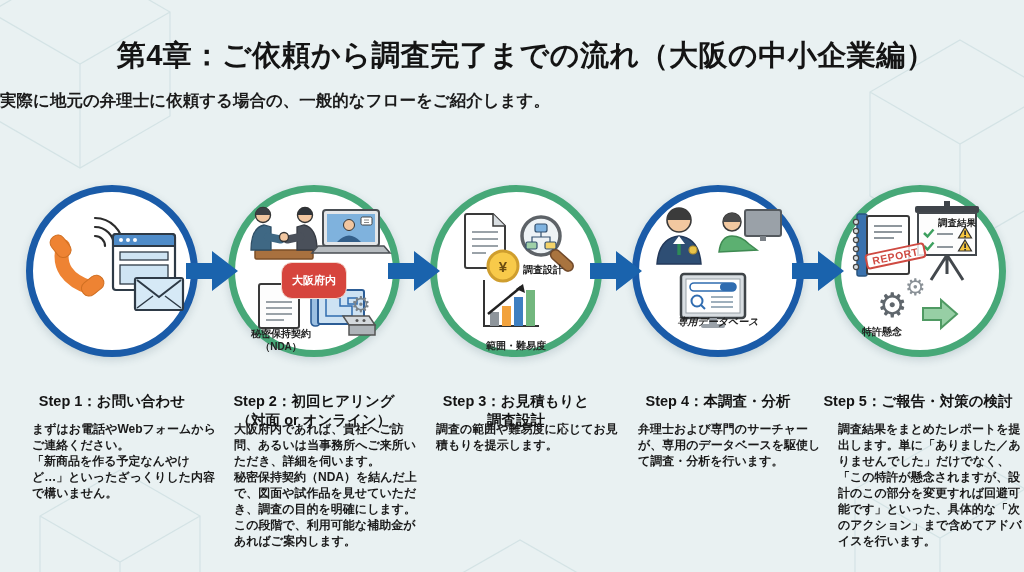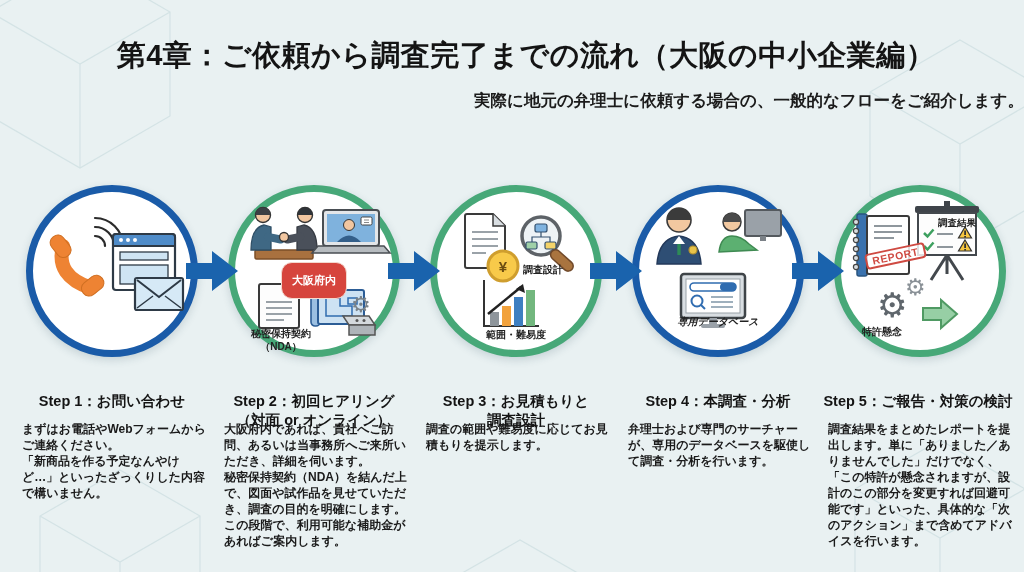--- a/index.html
+++ b/index.html
@@ -3,38 +3,38 @@
 <meta charset="utf-8">
 <style>
   * { margin:0; padding:0; box-sizing:border-box; }
   html,body { width:1024px; height:572px; }
   body { font-family:"Liberation Sans","DejaVu Sans",sans-serif; }
   .page { position:relative; width:1024px; height:572px; background:#e9f1f2; overflow:hidden; }
   .bg-pattern { position:absolute; inset:0; }
 
   .title { position:absolute; top:36px; left:16px; width:1020px; text-align:center;
            font-size:29px; font-weight:800; color:#141414; letter-spacing:.5px; }
-  .subtitle { position:absolute; top:90px; left:0; width:1024px; text-align:right;
+  .subtitle { position:absolute; top:90px; left:0; width:1024px; text-align:left;
               font-size:16.5px; font-weight:700; color:#1b1b1b; }
 
   .circle { position:absolute; top:185px; width:172px; height:172px; border-radius:50%;
             background:#ffffff; border:7px solid #1a5ba8;
             box-shadow:0 3px 8px rgba(40,70,90,.18); }
   .ring-blue  { border-color:#1a5ba8; }
   .ring-green { border-color:#47a878; }
   .circle svg { position:absolute; left:0; top:0; }
 
   .arrow { position:absolute; top:244px; width:54px; height:54px; }
 
   .step-title { position:absolute; top:372px; width:212px; text-align:center;
                 font-size:14.5px; font-weight:800; color:#141414;
                 white-space:pre-line; line-height:1.3;margin-top:20px; }
   .step-desc { position:absolute; top:422px; width:190px; text-align:left;
                font-size:12px; font-weight:700; color:#1a1a1a;
-               white-space:pre-line; line-height:1.33; }
+               white-space:pre-line; line-height:1.33;margin-left:10px; }
 
   .cap { position:absolute; font-size:10px; font-weight:700; color:#222;
          text-align:center; white-space:pre-line; line-height:1.25; }
   .badge { position:absolute; left:50%; transform:translateX(-50%); top:70px;
            background:#d6453d; color:#fff; font-size:11px; font-weight:700;
            padding:10px 10px; border-radius:11px; border:1.5px solid #f3d9cf;
            white-space:nowrap; }
   .stamp { position:absolute; left:24px; top:56px; color:#cf4a42;
            border:2.5px solid #cf4a42; border-radius:4px; padding:0 5px;
            font-size:10.5px; font-weight:800; letter-spacing:.5px;
@@ -158,21 +158,21 @@
         <rect x="9" y="32" width="9" height="14" fill="#8e959b"></rect>
         <rect x="21" y="26" width="9" height="20" fill="#f2a23c"></rect>
         <rect x="33" y="17" width="9" height="29" fill="#3e7fc1"></rect>
         <rect x="45" y="10" width="9" height="36" fill="#72b77e"></rect>
         <path d="M7 34 L40 7" stroke="#222" stroke-width="2.5" fill="none"></path>
         <polygon points="42,4 44,13 35,9" fill="#222"></polygon>
       </g>
     </svg>
     <span class="cap" style="left:56px; top:66px; width:20px; font-size:15px; color:#6b4d12;">¥</span>
     <span class="cap" style="left:82px; top:72px; width:48px;">調査設計</span>
-    <span class="cap" style="left:39px; top:137px; width:80px;">範囲・難易度</span>
+    <span class="cap" style="left:39px; top:148px; width:80px;">範囲・難易度</span>
   </div>
 
   <div class="circle ring-blue" style="left:632px;">
     <svg width="158" height="158" viewBox="0 0 158 158">
       <g transform="translate(16,12)">
         <circle cx="24" cy="16" r="12" fill="#f2c8a0" stroke="#3a3a3a" stroke-width="1.6"></circle>
         <path d="M12 16 a12 12 0 0 1 24 0 z" fill="#3b3b3b"></path>
         <path d="M2 60 q2 -26 22 -28 q20 2 22 28 z" fill="#2e4e74" stroke="#23395a" stroke-width="1.5"></path>
         <polygon points="24,32 18,40 30,40" fill="#ffffff"></polygon>
         <rect x="22.3" y="40" width="3.4" height="11" fill="#2e8b57"></rect>

